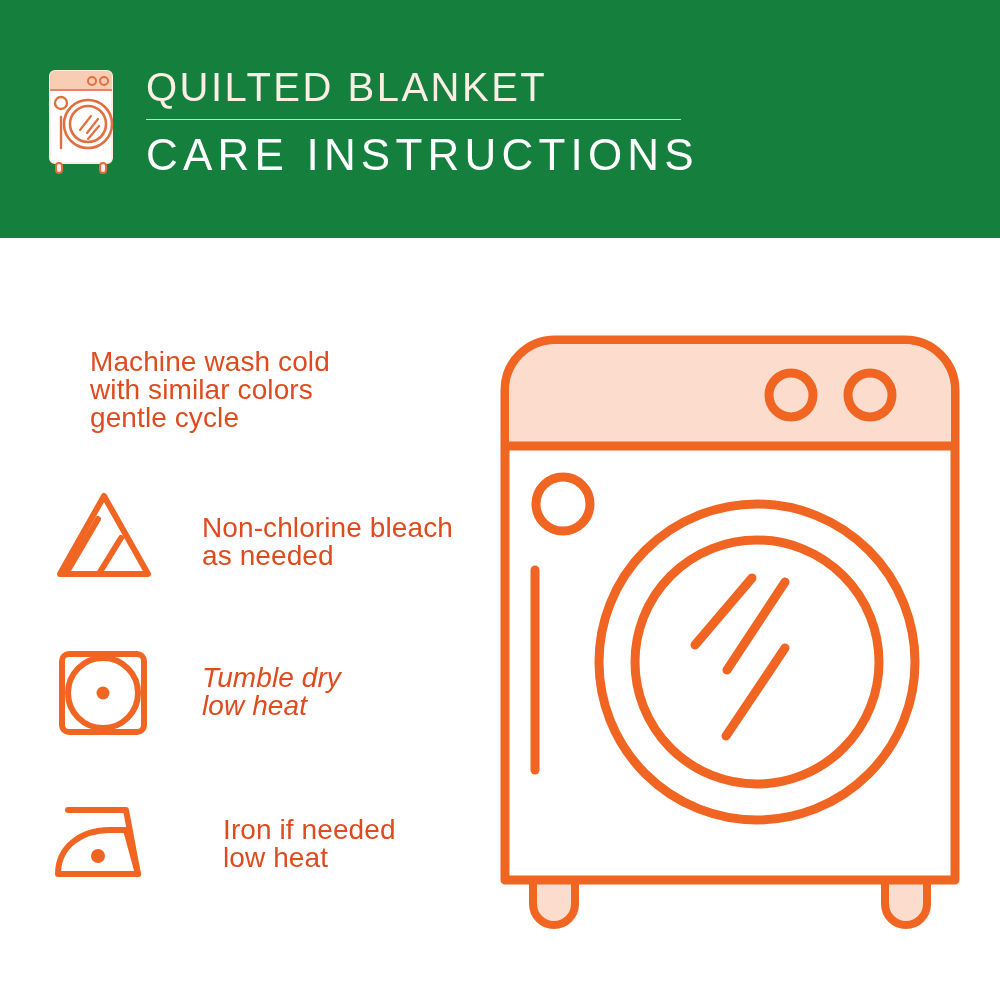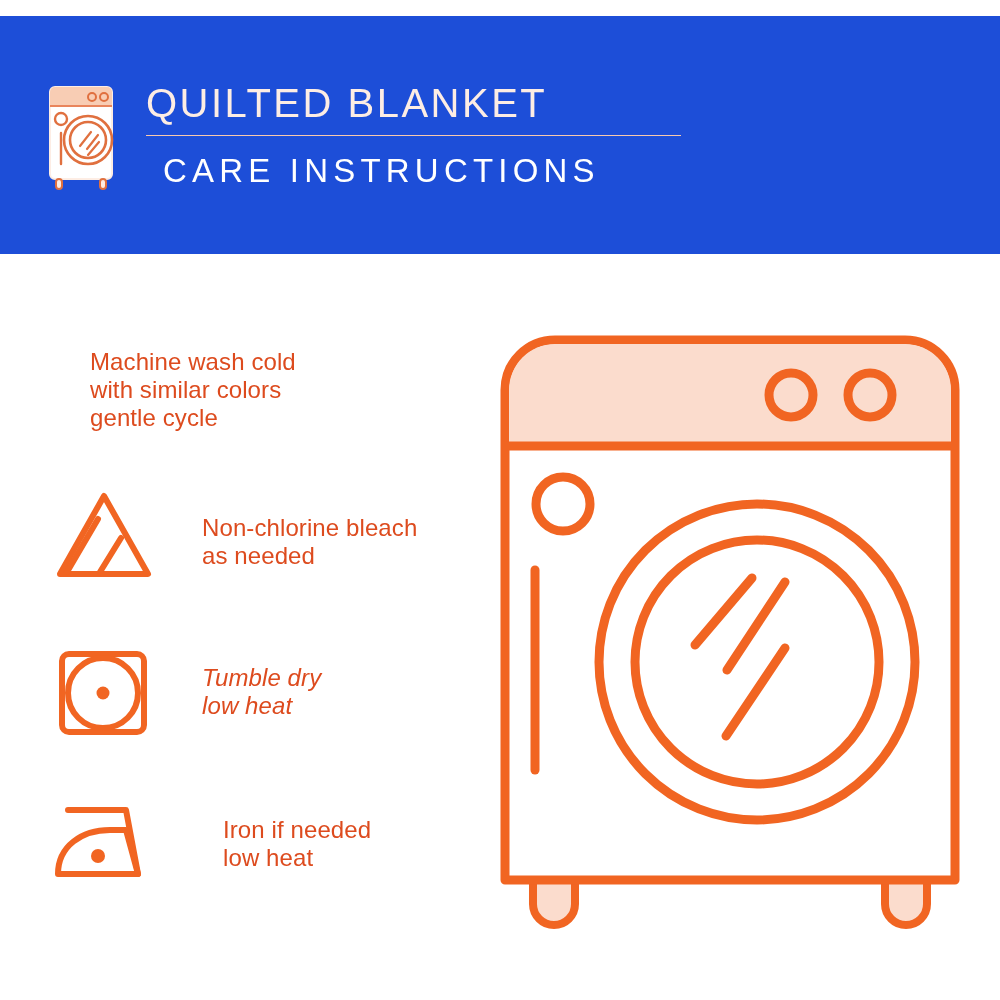--- a/index.html
+++ b/index.html
@@ -17,24 +17,24 @@
     position: relative;
     width: 1000px;
     height: 1000px;
     background: #ffffff;
   }
 
   
   .header {
     position: absolute;
     left: 0;
-    top: 16px;
+    top: 0;
     width: 1000px;
     height: 238px;
-    background: #1d4ed8;
+    background: #15803d;
     box-sizing: border-box;
   }
   .header-inner {
     position: absolute;
     left: 44px;
     top: 62px;
     display: flex;
     align-items: flex-start;
   }
   .header-logo {
@@ -58,26 +58,25 @@
     white-space: nowrap;
   }
   .title-rule {
     height: 1px;
     background: #F8C9AE;
     margin: 9px 0 10px 0;
     width: 535px;
   }
   .title-sub {
     color: #FFFFFF;
-    font-size: 33px;
+    font-size: 44px;
     line-height: 50px;
     letter-spacing: 5.2px;
     font-weight: 400;
     white-space: nowrap;
-    margin-left: 17px;
   }
 
   
   .care-list {
     position: absolute;
     left: 0;
     top: 238px;
     width: 500px;
     height: 762px;
   }
@@ -95,21 +94,21 @@
 
   .care-symbol {
     width: 112px;
     height: 104px;
     flex: 0 0 auto;
   }
   .care-symbol svg { display: block; }
 
   .care-text {
     color: #DD4B1E;
-    font-size: 24px;
+    font-size: 28px;
     line-height: 28px;
     letter-spacing: 0.1px;
     margin-left: 42px;
     padding-top: 4px;
     white-space: pre-line;
   }
   .care-row.r0 .care-text { padding-top: 2px; }
   .care-row.r1 .care-text { padding-top: 28px; }
   .care-row.r2 .care-text { padding-top: 22px; }
   .care-row.r3 .care-text { padding-top: 22px; }

